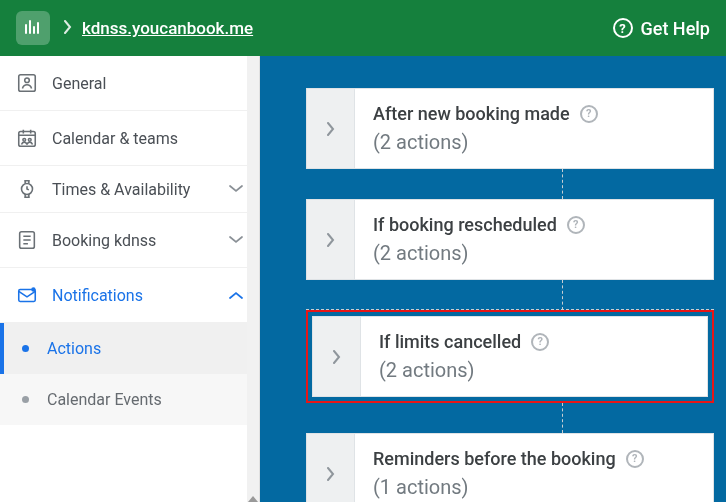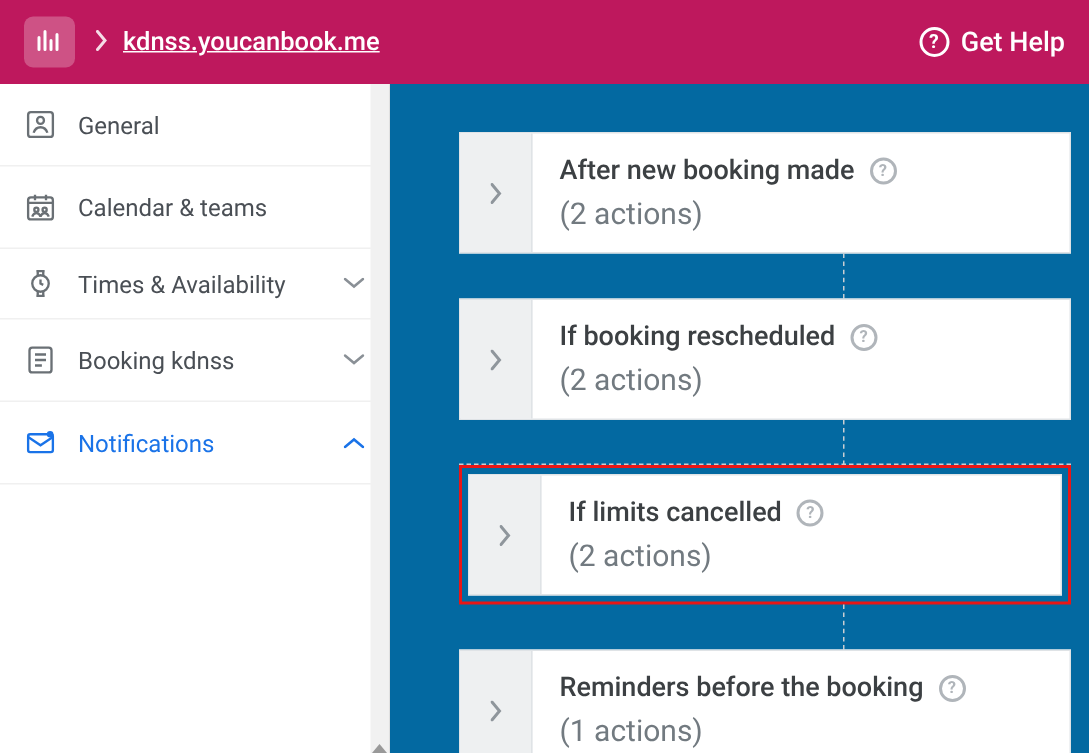--- a/index.html
+++ b/index.html
@@ -8,21 +8,21 @@
       box-sizing: border-box;
       font-family: -apple-system, BlinkMacSystemFont, "Segoe UI", Roboto, Arial, sans-serif;
     }
     body {
       width: 726px;
       height: 502px;
       overflow: hidden;
       background: #fff;
     }
     .header {
-      background: #be185d;
+      background: #15803d;
       height: 56px;
       display: flex;
       align-items: center;
       padding: 0 16px;
       color: #fff;
     }
     .logo-box {
       width: 34px;
       height: 34px;
       background: rgba(255,255,255,0.25);
@@ -309,20 +309,30 @@
           </svg>
       </span>
       <span class="nav-label">Notifications</span>
       <span class="chev">
         <svg width="14" height="8" viewBox="0 0 14 8">
             <path d="M1 7 L7 2 L13 7" stroke="#1a73e8" stroke-width="1.7" fill="none" stroke-linecap="round"></path>
           </svg>
       </span>
     </div>
 
+    <div class="sub-nav">
+      <div class="sub-item active">
+        <span class="dot"></span>
+        <span>Actions</span>
+      </div>
+      <div class="sub-item">
+        <span class="dot"></span>
+        <span>Calendar Events</span>
+      </div>
+    </div>
 
     <div class="scroll-track">
       <div class="scroll-up"></div>
     </div>
   </div>
 
   <div class="main">
 
     <div class="card">
       <div class="card-handle">

